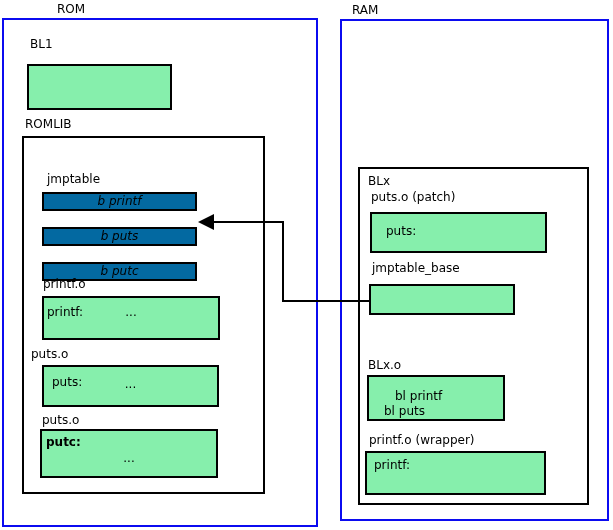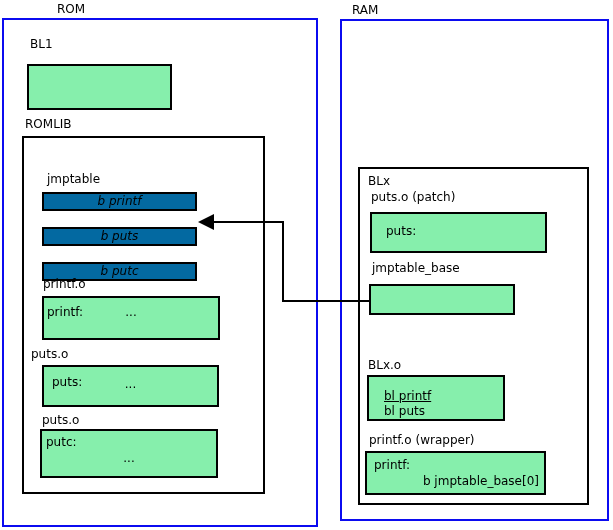--- a/index.html
+++ b/index.html
@@ -50,46 +50,45 @@
 </div>
 
 <div class="lbl" style="left:31px; top:347px;">puts.o</div>
 <div class="bbox" style="left:42px; top:365px; width:177px; height:42px;">
   <span class="lbl" style="left:8px; top:8px;">puts:</span>
   <span class="dots" style="top:10px;">...</span>
 </div>
 
 <div class="lbl" style="left:42px; top:413px;">puts.o</div>
 <div class="bbox" style="left:40px; top:429px; width:178px; height:49px;">
-  <span class="lbl" style="left:4px; top:4px;">putc:</span>
+  <span class="lbl" style="left:4px; top:4px;font-weight:bold;">putc:</span>
   <span class="dots" style="top:20px;">...</span>
 </div>
 
 <div class="lbl" style="left:352px; top:3px;">RAM</div>
 <div class="frame" style="left:340px; top:19px; width:269px; height:502px;"></div>
 
 <div class="bbox" style="left:358px; top:167px; width:231px; height:338px; background:transparent;"></div>
 <div class="lbl" style="left:368px; top:174px;">BLx</div>
 
 <div class="lbl" style="left:371px; top:190px;">puts.o (patch)</div>
 <div class="bbox" style="left:370px; top:212px; width:177px; height:41px;">
   <span class="lbl" style="left:14px; top:10px;">puts:</span>
 </div>
 
 <div class="lbl" style="left:372px; top:261px;">jmptable_base</div>
 <div class="bbox" style="left:369px; top:284px; width:146px; height:31px;"></div>
 
 <div class="lbl" style="left:368px; top:358px;">BLx.o</div>
 <div class="bbox" style="left:367px; top:375px; width:138px; height:46px;">
-  <div class="lbl" style="left:15px; top:12px;text-decoration:underline;">bl printf</div>
+  <div class="lbl" style="left:26px; top:12px;">bl printf</div>
   <div class="lbl" style="left:15px; top:27px;">bl puts</div>
 </div>
 
 <div class="lbl" style="left:369px; top:433px;">printf.o (wrapper)</div>
 <div class="bbox" style="left:365px; top:451px; width:181px; height:44px;">
   <span class="lbl" style="left:7px; top:5px;">printf:</span>
-  <span class="lbl" style="right:5px; top:21px;">b jmptable_base[0]</span>
 </div>
 
 <svg class="overlay" width="613" height="530">
   <polyline points="370,301 283,301 283,222 211,222" fill="none" stroke="#000" stroke-width="2"></polyline>
   <polygon points="198,222 214,214 214,230" fill="#000" stroke="none"></polygon>
 </svg>
 
 </body></html>

